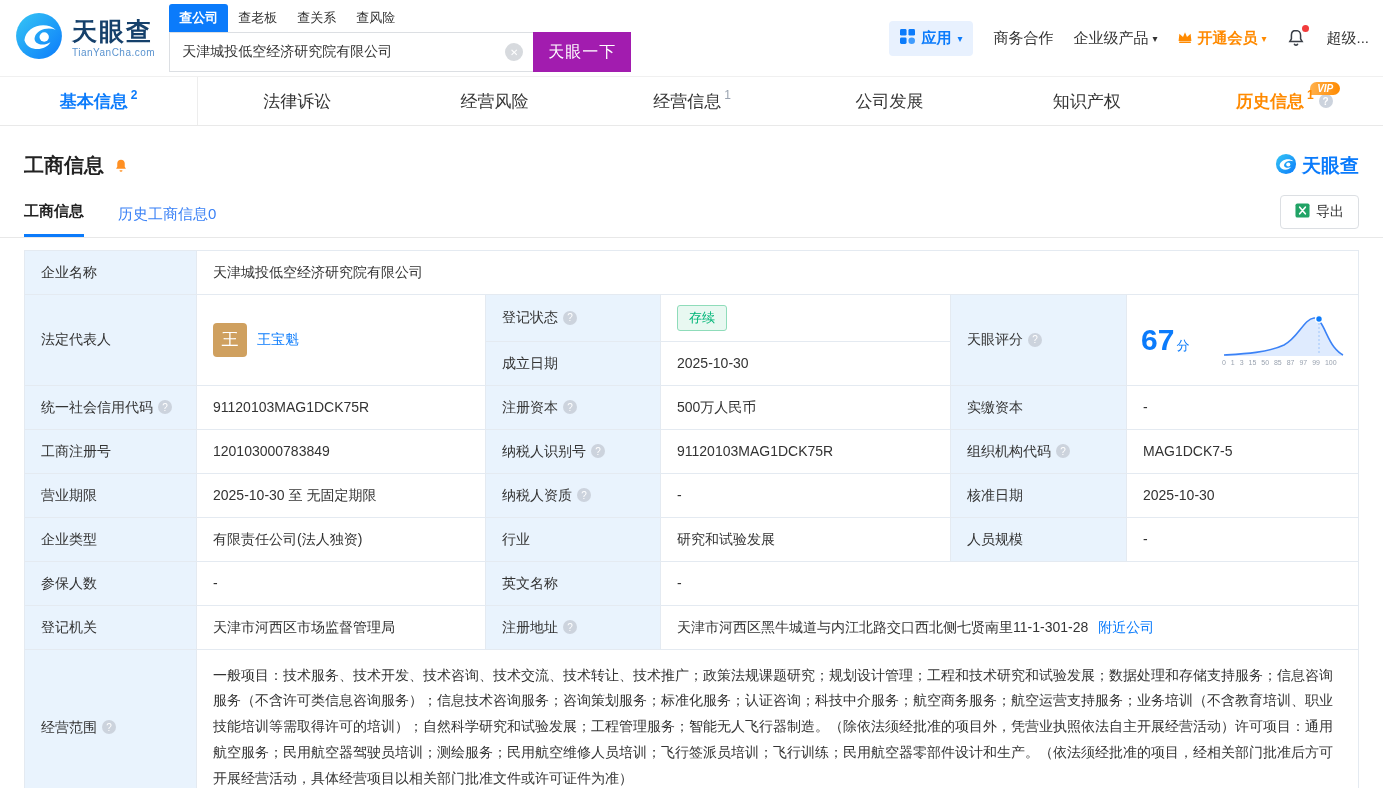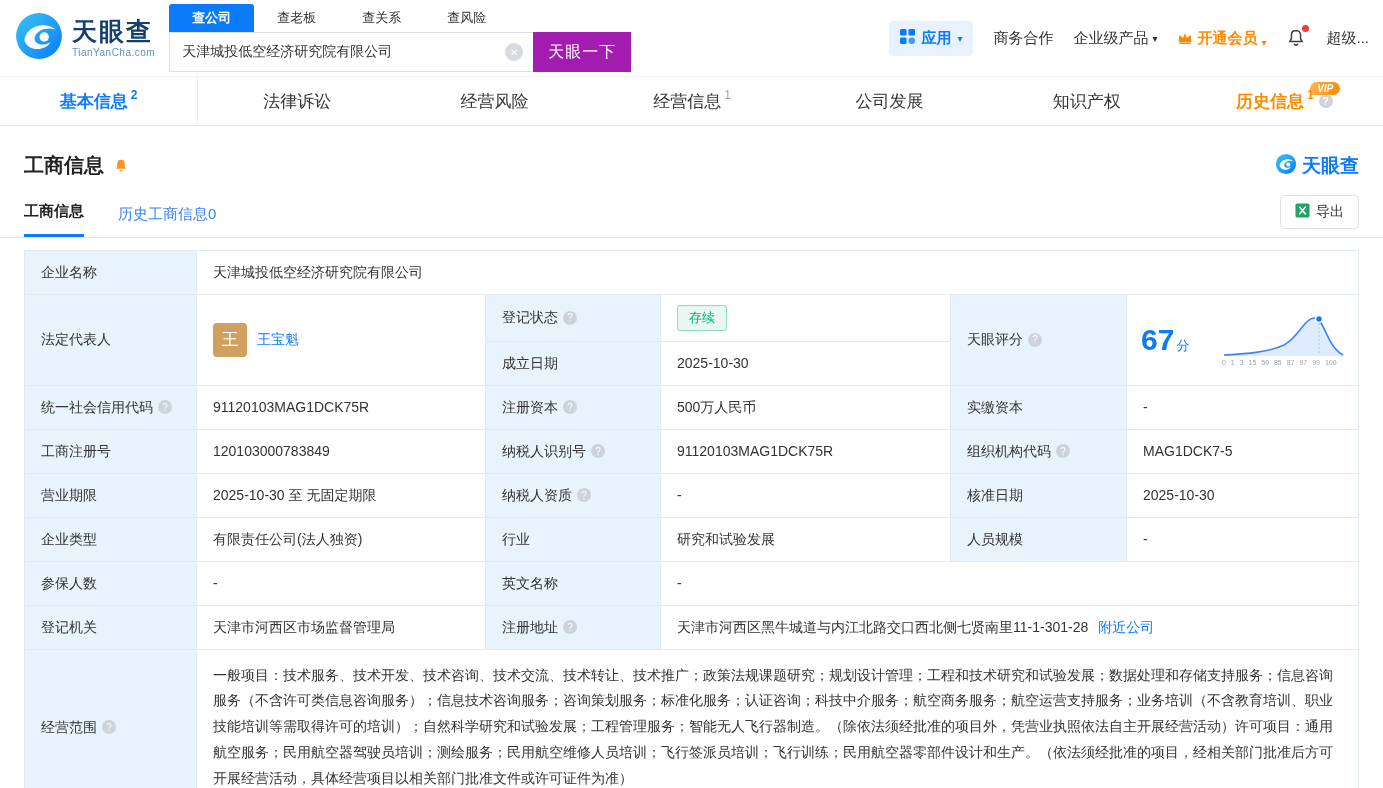--- a/index.html
+++ b/index.html
@@ -12,36 +12,36 @@
   .logo-text { display:flex; flex-direction:column; line-height:1.1; }
   .logo-cn { font-size:25px; font-weight:700; color:#15406b; letter-spacing:2px; }
   .logo-en { font-size:10px; color:#5a93cf; margin-top:2px; letter-spacing:.5px; }
   .slogan { background:#e01322; color:#fff; font-size:13px; padding:7px 10px; border-radius:3px;
     margin-left:10px; line-height:1.65; white-space:nowrap; }
   .slogan .l1 { letter-spacing:3.5px; }
   .slogan .l2 { letter-spacing:0.5px; }
 
   .search-block { margin-left:14px; width:462px; }
   .search-tabs { display:flex; font-size:13px; align-items:flex-end; }
-  .search-tab { padding:5px 23px; color:#333; cursor:pointer; }
+  .search-tab { padding:5px 10px; color:#333; cursor:pointer; }
   .search-tab.active { background:#0b7bfb; color:#fff; border-radius:3px 3px 0 0; font-weight:600; }
   .search-row { display:flex; height:40px; }
   .search-input-wrap { position:relative; flex:1; }
   .search-input { width:100%; height:40px; border:1px solid #dcdfe3; border-right:none;
     padding:0 34px 0 12px; font-size:14px; color:#333; outline:none; }
   .clear-btn { position:absolute; right:10px; top:11px; width:18px; height:18px; border-radius:50%;
     background:#d7dade; color:#fff; font-size:10px; display:flex; align-items:center; justify-content:center; cursor:pointer; }
   .search-btn { width:98px; height:40px; background:#a21caf; color:#fff; border:none; font-size:16px;
     cursor:pointer; letter-spacing:1px; }
 
   .topnav { margin-left:auto; display:flex; align-items:center; gap:20px; font-size:15px; white-space:nowrap;padding-left:23px; }
   .nav-apps { display:flex; align-items:center; gap:6px; background:#e8f1fe; color:#0b7bfb;
     padding:8px 11px; border-radius:4px; cursor:pointer; font-weight:600; }
   .nav-item { cursor:pointer; display:flex; align-items:center; gap:4px; color:#333; }
-  .nav-vip { color:#ff8a00; font-weight:600;align-items:flex-end; }
+  .nav-vip { color:#ff8a00; font-weight:600; }
   .caret { font-size:10px; }
   .bell-wrap { position:relative; cursor:pointer; display:flex; }
   .red-dot { position:absolute; top:-3px; right:-3px; width:7px; height:7px; background:#f23c3c; border-radius:50%; }
 
   
   .main-tabs { display:flex; height:50px; border-top:1px solid #f0f0f0; border-bottom:1px solid #e9e9e9; }
   .main-tab { flex:1; display:flex; align-items:center; justify-content:center; font-size:17px;
     color:#333; cursor:pointer; position:relative; }
   .main-tab.active { color:#0b7bfb; font-weight:700; border-right:1px solid #ededed; }
   .tab-count { font-size:12px; vertical-align:super; margin-left:3px; color:#9aa3b0; line-height:1;

